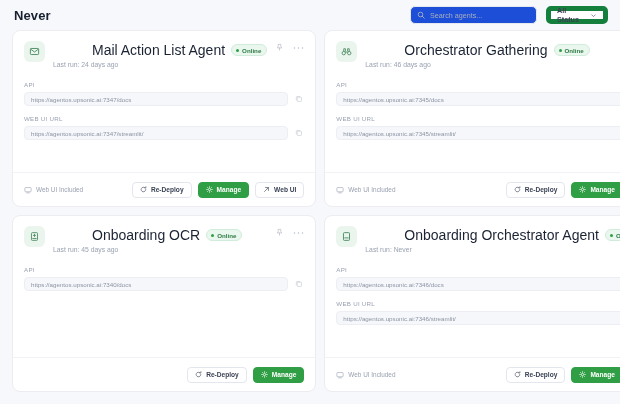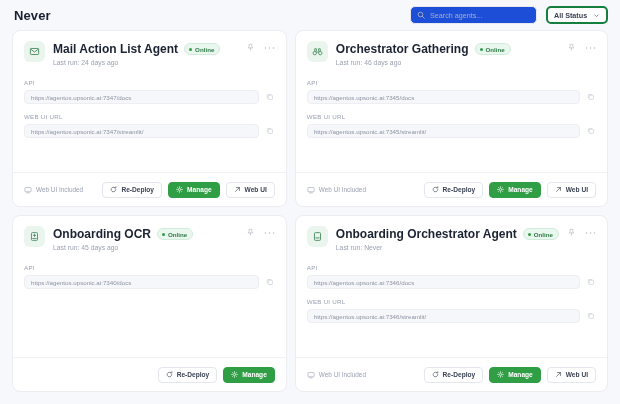--- a/index.html
+++ b/index.html
@@ -27,21 +27,21 @@
     background: #1d4ed8;
     border: 1px solid #e6e8ef;
     border-radius: 5px;
     padding: 0 6px;
   }
   .search-box .ph { font-size: 7.2px; color: #a8aebb; }
   .status-select {
     display: flex; align-items: center; justify-content: space-between;
     width: 62px; height: 18px;
     background: #ffffff;
-    border: 2px solid #15803d;
+    border: 5px solid #15803d;
     border-radius: 5px;
     padding: 0 6px;
     font-size: 7.2px; color: #3a4252; font-weight: bold;
   }
   svg { display: block; }
 
   
   .grid {
     display: grid;
     grid-template-columns: 1fr 1fr;
@@ -60,21 +60,21 @@
 
   .card-head { display: flex; align-items: flex-start; gap: 8px; }
   .agent-icon {
     width: 21px; height: 21px; flex: 0 0 21px;
     border-radius: 6px;
     background: #eaf5ee;
     display: flex; align-items: center; justify-content: center;
   }
   .head-text { flex: 1 1 auto; min-width: 0; padding-top: 1px; }
   .title-row { display: flex; align-items: center; gap: 6px; }
-  .agent-name { font-size: 12px; font-weight: bold; color: #1b2333; white-space: nowrap; }
+  .agent-name { font-size: 14px; font-weight: normal; color: #1b2333; white-space: nowrap; margin-left: 39px; }
   .badge {
     display: inline-flex; align-items: center; gap: 3px;
     background: #e9f7ee; border: 1px solid #d2ecdb;
     border-radius: 9px; padding: 1.5px 5px 1.5px 4px;
     font-size: 6.2px; font-weight: bold; color: #2f7a46;
   }
   .dot { width: 3px; height: 3px; border-radius: 50%; background: #2f9e44; }
   .last-run { font-size: 6.8px; color: #9aa1b1; margin-top: 3px; }
   .head-actions { display: flex; align-items: center; gap: 9px; padding-top: 2px; }
   .icon-btn { cursor: pointer; opacity: .62; }

